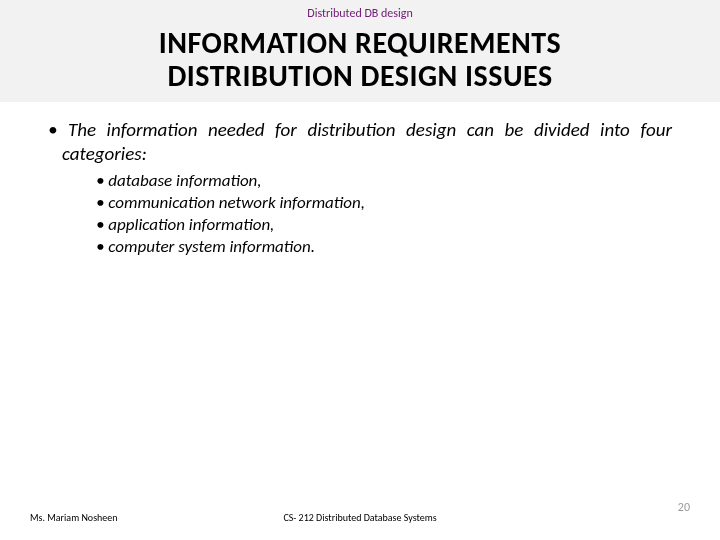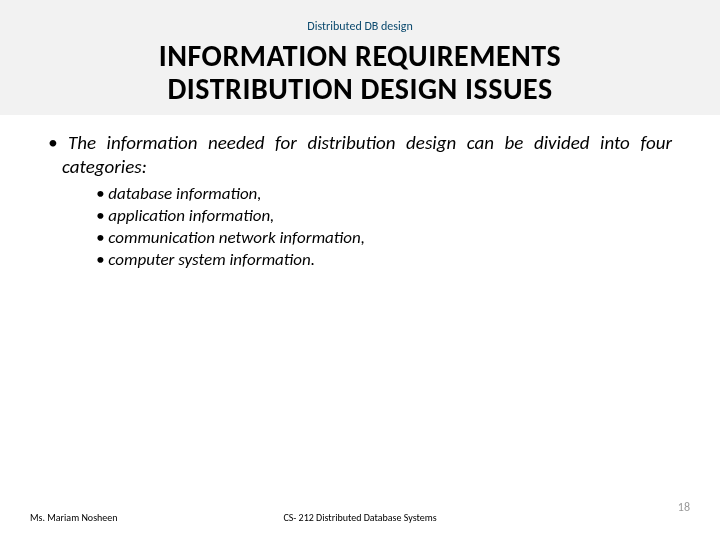--- a/index.html
+++ b/index.html
@@ -15,23 +15,22 @@
       position: relative;
       overflow: hidden;
     }
     .header-band {
       background: #f2f2f2;
       padding: 6px 0 2px 0;
       text-align: center;
     }
     .header-text {
       font-size: 12px;
-      color: #0c4a6e;
+      color: #701a75;
       font-family: Calibri, Arial, sans-serif;
-      margin-top: 13px;
     }
     .title-band {
       background: #f2f2f2;
       padding: 4px 0 10px 0;
       text-align: center;
       margin-bottom: 2px;
     }
     .title {
       font-size: 30px;
       font-weight: bold;
@@ -106,23 +105,23 @@
 
 <div class="title-band">
   <div class="title">INFORMATION REQUIREMENTS</div>
   <div class="title">DISTRIBUTION DESIGN ISSUES</div>
 </div>
 
 <div class="content">
   <div class="main-bullet">The information needed for distribution design can be divided into four categories:</div>
   <div class="sub-list">
     <div class="sub-bullet">database information,</div>
+    <div class="sub-bullet">communication network information,</div>
     <div class="sub-bullet">application information,</div>
-    <div class="sub-bullet">communication network information,</div>
     <div class="sub-bullet">computer system information.</div>
   </div>
 </div>
 
 <div class="footer">
   <div class="footer-left">Ms. Mariam Nosheen</div>
   <div class="footer-center">CS- 212 Distributed Database Systems</div>
-  <div class="footer-right">18</div>
+  <div class="footer-right">20</div>
 </div>
 
 </body></html>

